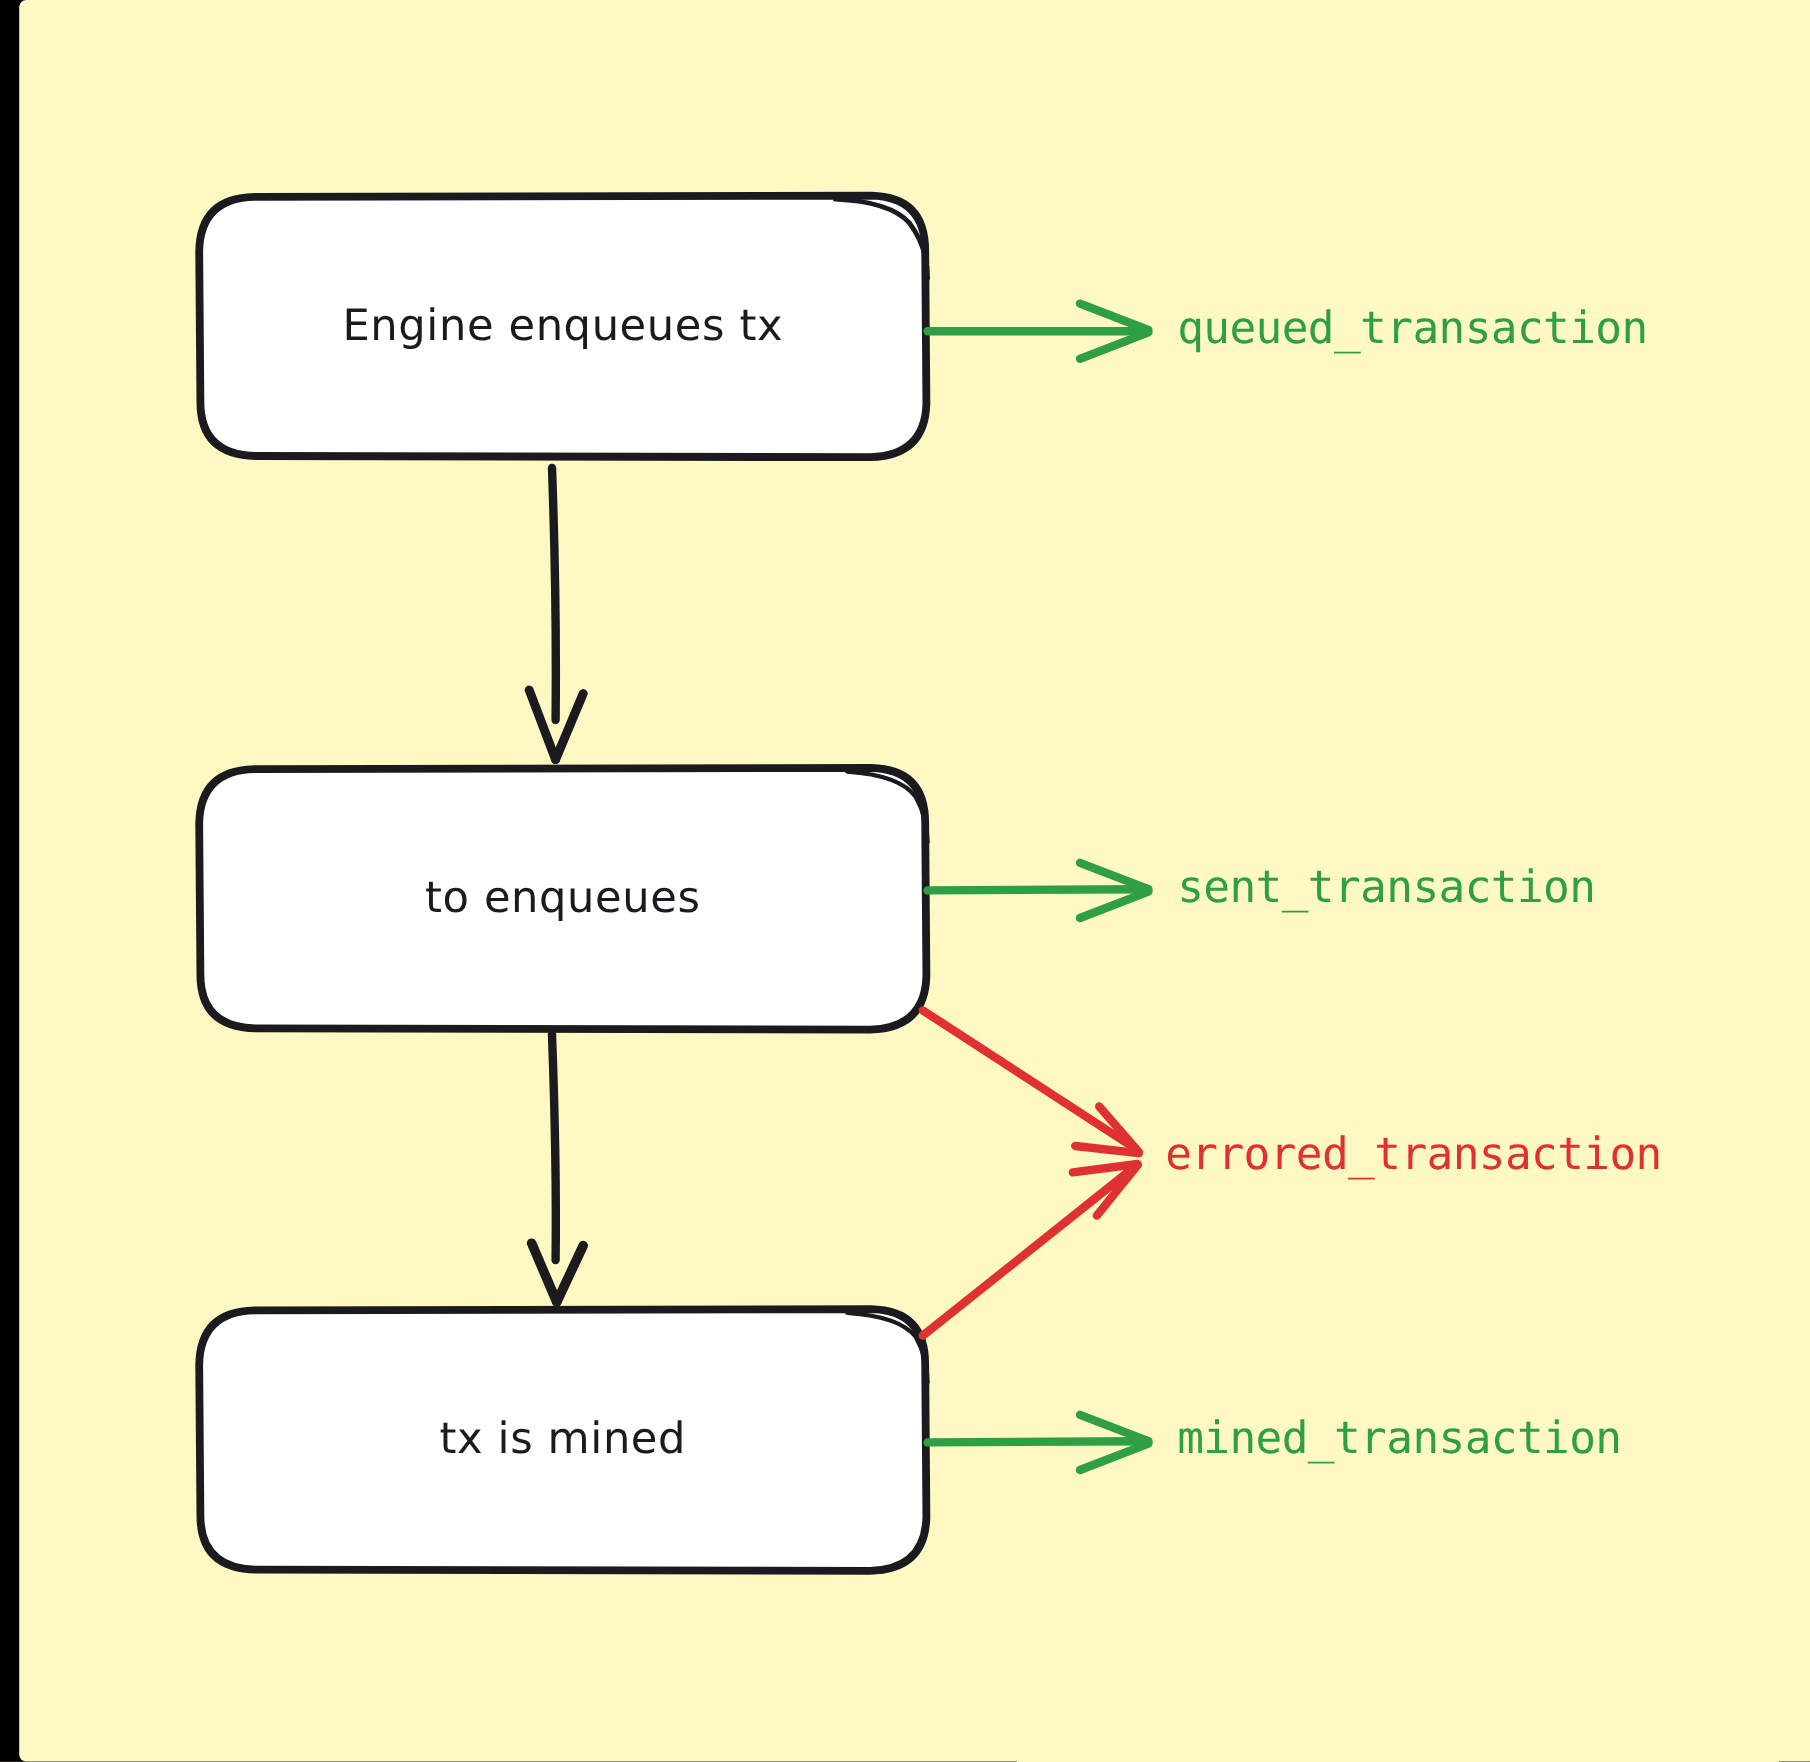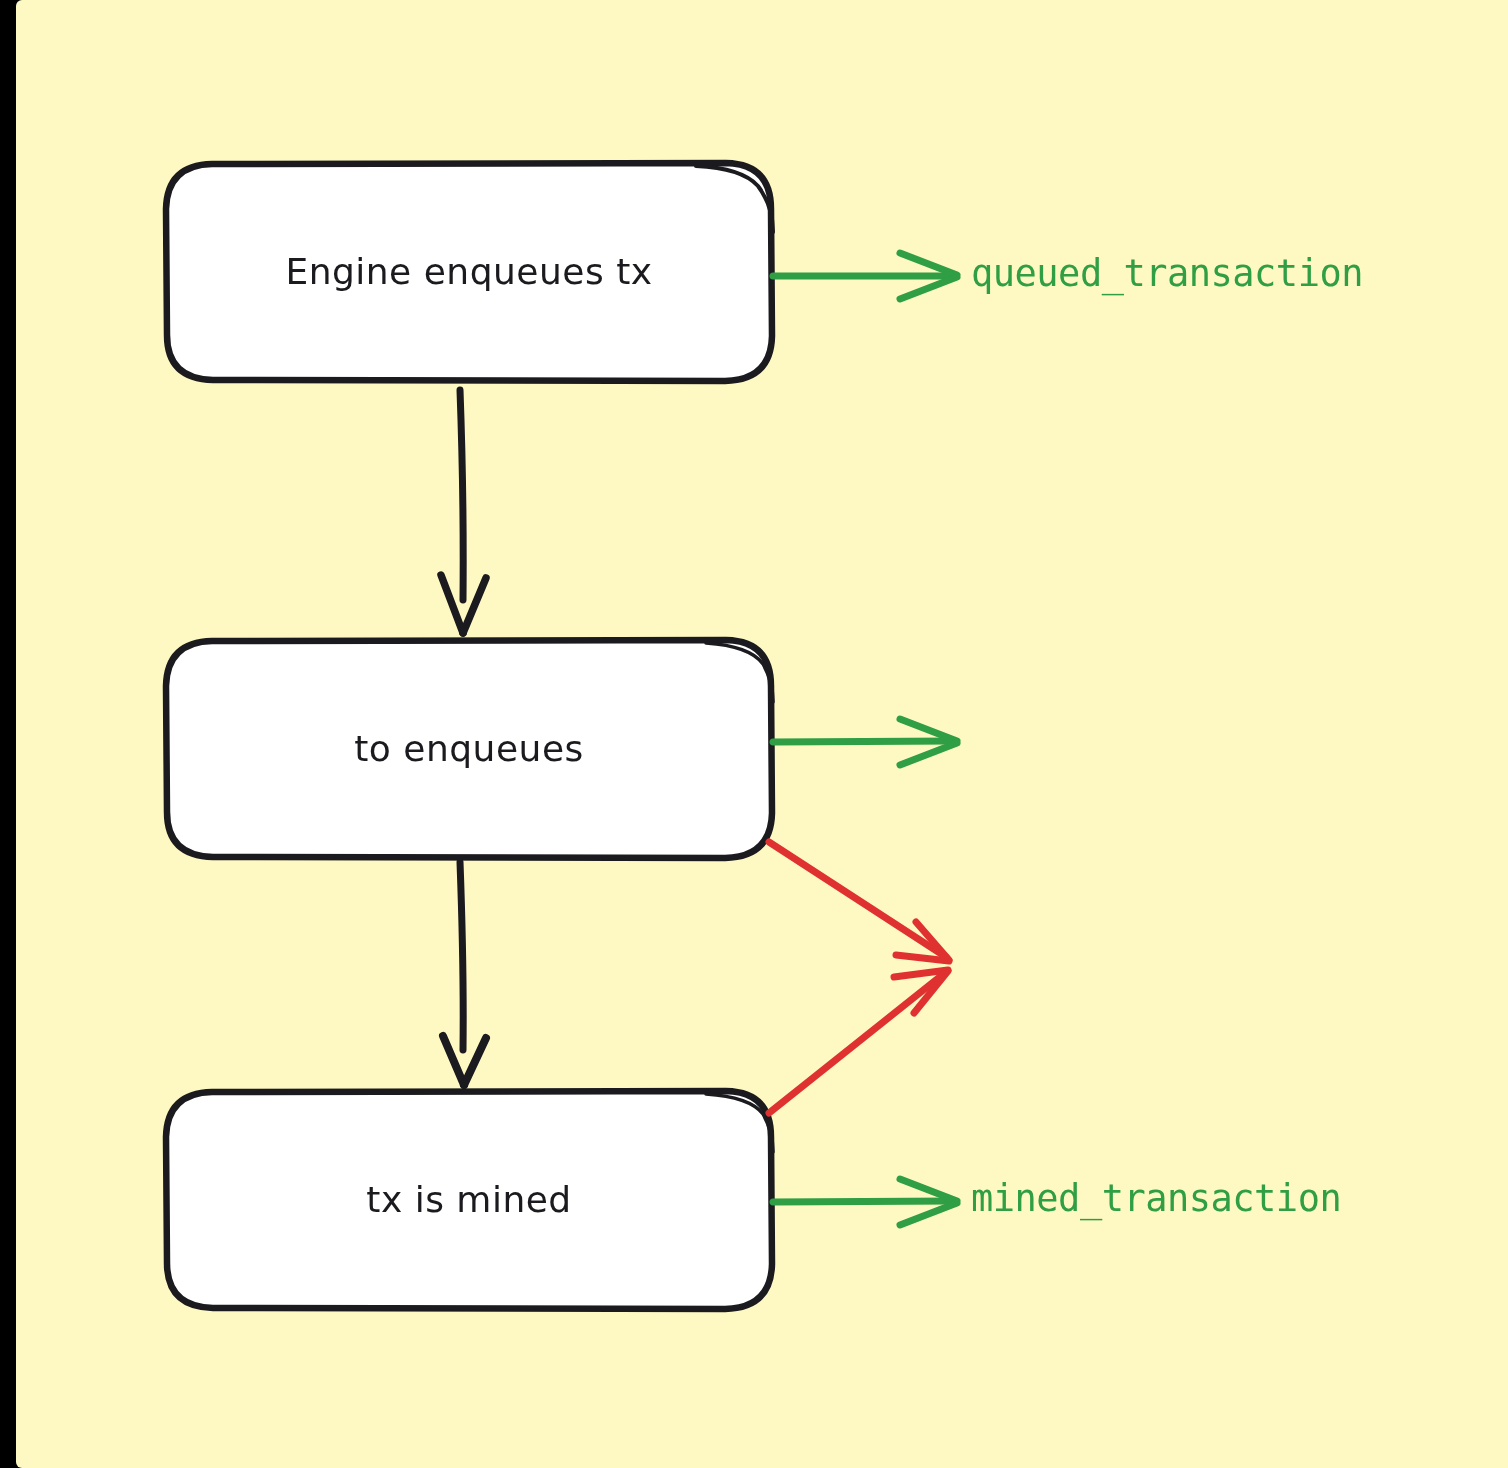--- a/index.html
+++ b/index.html
@@ -43,21 +43,21 @@
     pointer-events: none;
   }
   .node-label .ln { display: block; white-space: nowrap; }
   .edge-label {
     position: absolute;
     font-family: "DejaVu Sans Mono", monospace;
     font-size: 37px;
     letter-spacing: -0.5px;
     white-space: nowrap;
   }
-  .edge-label.green { color: #2f9e44; }
+  .edge-label.green { color: #2f9e44; margin-left: 10px; }
   .edge-label.red { color: #e03131; }
 </style>
 </head>
 <body>
 
 <div id="canvas">
 
   <svg id="diagram" viewBox="0 0 1508 1468">
 
     <g>
@@ -125,17 +125,19 @@
   <div class="node-label" style="left:150px; top:640px; width:606px; height:218px;">
     <span class="ln">to enqueues</span>
   </div>
 
   <div class="node-label" style="left:150px; top:1091px; width:606px; height:218px;">
     <span class="ln">tx is mined</span>
   </div>
 
   <div class="edge-label green" style="left:955px; top:252px;">queued_transaction</div>
 
+  <div class="edge-label green" style="left:955px; top:718px;">sent_transaction</div>
 
+  <div class="edge-label red" style="left:955px; top:940px;">errored_transaction</div>
 
   <div class="edge-label green" style="left:955px; top:1177px;">mined_transaction</div>
 
 </div>
 
 </body></html>

